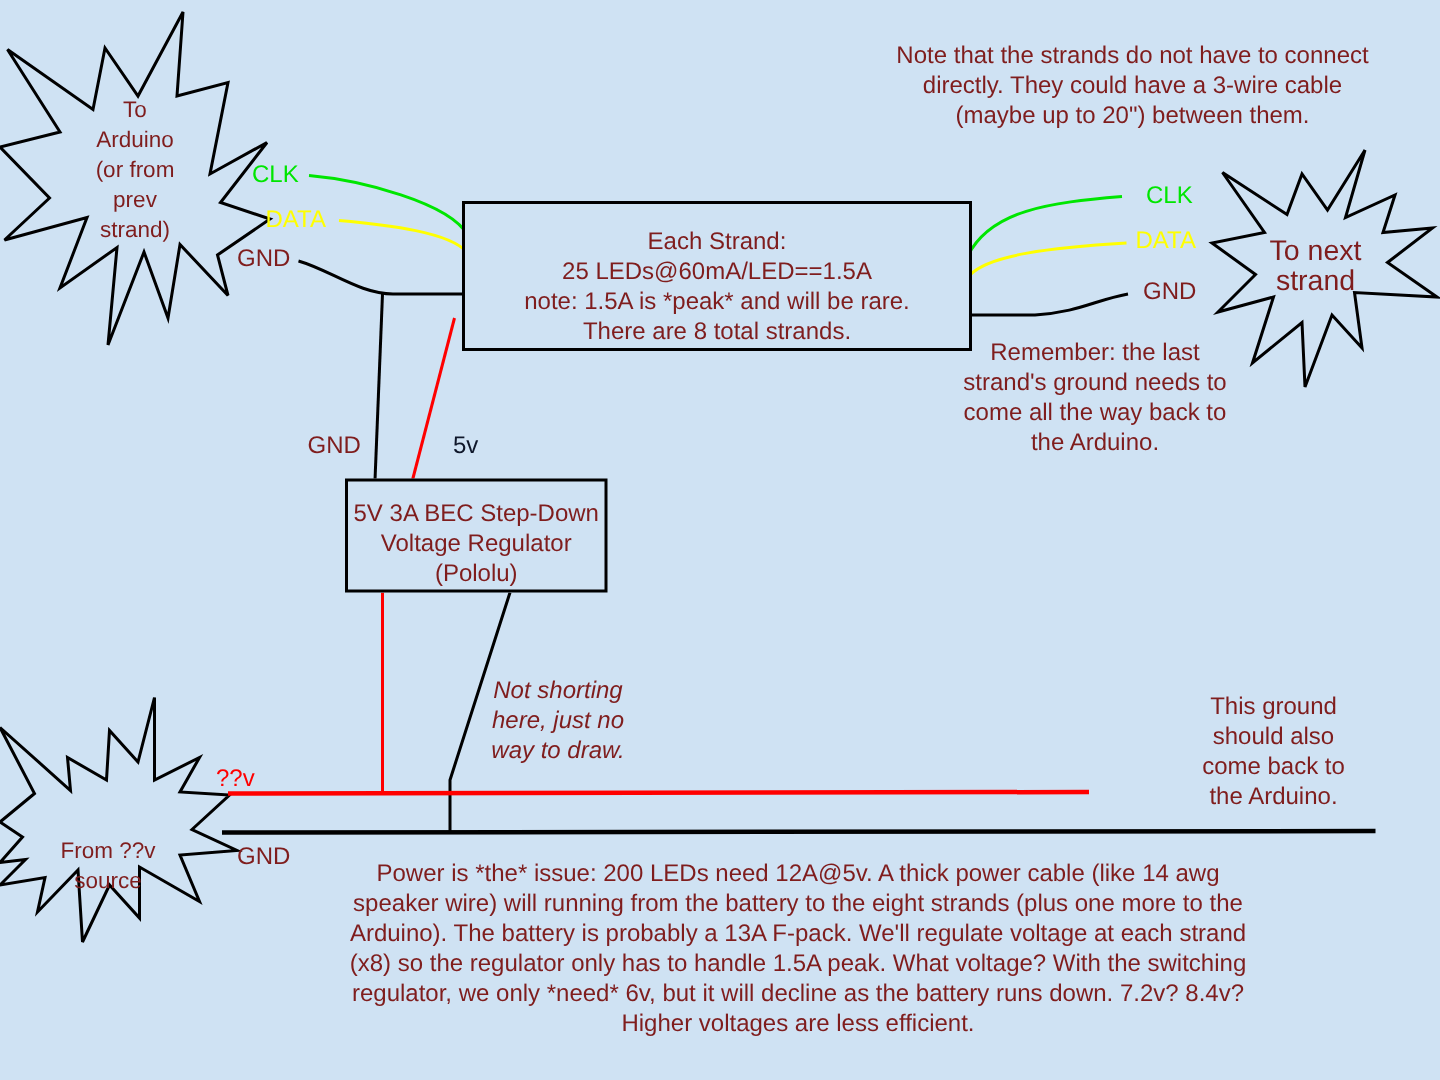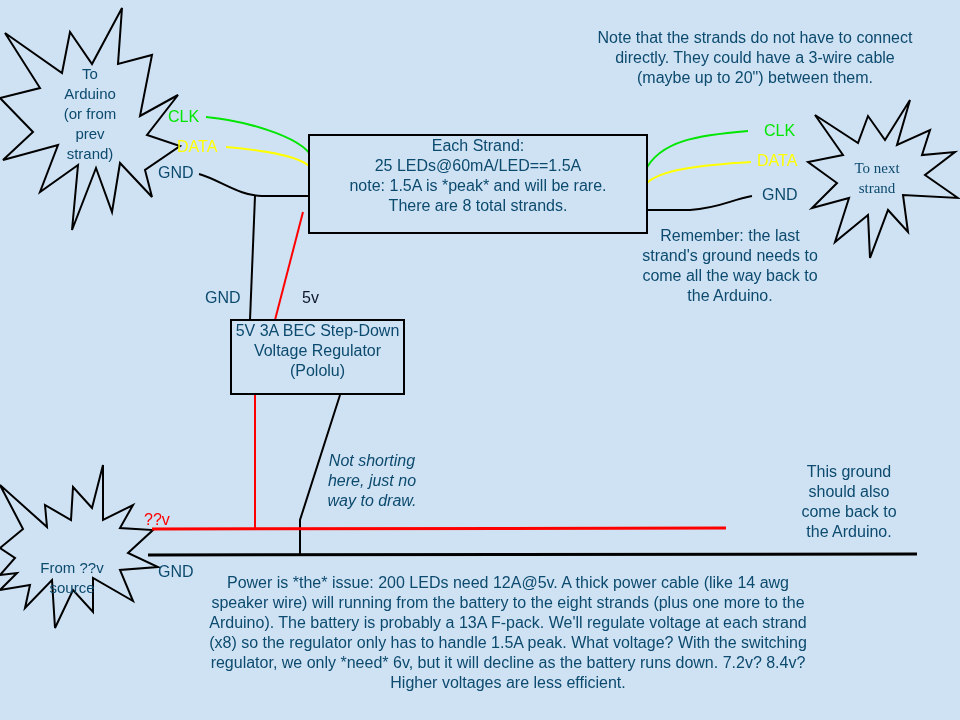--- a/index.html
+++ b/index.html
@@ -8,30 +8,30 @@
     background: #cfe2f3;
     font-family: "Liberation Sans", sans-serif;
     position: relative;
   }
   #canvas { position: absolute; left: 0; top: 0; width: 960px; height: 720px; }
   .txt {
     position: absolute;
     font-family: "Liberation Sans", sans-serif;
     font-size: 16px;
     line-height: 20px;
-    color: #0c4a6e;
+    color: #7f1d1d;
     text-align: center;
     white-space: pre-line;
   }
   .box {
     position: absolute;
     border: 2px solid #000;
     box-sizing: border-box;
     background: #cfe2f3;
-    display: flex; align-items: flex-start; justify-content: center;
+    display: flex; align-items: flex-end; justify-content: center;
   }
   .box .txt { position: static; }
 </style>
 </head>
 <body>
 
 <svg id="canvas" viewBox="0 0 960 720" xmlns="http://www.w3.org/2000/svg">
 
   <polygon fill="#cfe2f3" stroke="#000" stroke-width="2" points="122,8 92,64 70,32 62,73 5,33 40,88 0,98 33,132 3,160 58,145 40,192 78,165 72,230 96,168 112,212 120,163 152,197 145,170 180,146 147,135 178,95 140,116 152,55 118,64"></polygon>
 
@@ -55,21 +55,21 @@
 
   <line x1="152" y1="529" x2="726" y2="528" stroke="#ff0000" stroke-width="3"></line>
   <line x1="148" y1="555" x2="917" y2="554" stroke="#000" stroke-width="3"></line>
 </svg>
 
 <div class="txt" style="left:40px;top:64px;width:100px;font-size:15px;">To
 Arduino
 (or from
 prev
 strand)</div>
-<div class="txt" style="left:832px;top:158px;width:90px;font-size:15px;font-family:Liberation Serif, serif;">To next
+<div class="txt" style="left:832px;top:158px;width:90px;font-size:19px;">To next
 strand</div>
 <div class="txt" style="left:22px;top:530px;width:100px;font-size:15px;margin-top:28px;">From ??v
 source</div>
 
 <div class="txt" style="left:168px;top:107px;color:#00e600;">CLK</div>
 <div class="txt" style="left:177px;top:137px;color:#ffff00;">DATA</div>
 <div class="txt" style="left:158px;top:163px;">GND</div>
 
 <div class="txt" style="left:764px;top:121px;color:#00e600;">CLK</div>
 <div class="txt" style="left:757px;top:151px;color:#ffff00;">DATA</div>
@@ -101,18 +101,18 @@
 strand's ground needs to
 come all the way back to
 the Arduino.</div>
 <div class="txt" style="left:312px;top:451px;width:120px;font-style:italic;">Not shorting
 here, just no
 way to draw.</div>
 <div class="txt" style="left:784px;top:462px;width:130px;">This ground
 should also
 come back to
 the Arduino.</div>
-<div class="txt" style="left:188px;top:573px;width:640px;">Power is *the* issue: 200 LEDs need 12A@5v. A thick power cable (like 14 awg
+<div class="txt" style="left:212px;top:573px;width:640px;">Power is *the* issue: 200 LEDs need 12A@5v. A thick power cable (like 14 awg
 speaker wire) will running from the battery to the eight strands (plus one more to the
 Arduino). The battery is probably a 13A F-pack. We'll regulate voltage at each strand
 (x8) so the regulator only has to handle 1.5A peak. What voltage? With the switching
 regulator, we only *need* 6v, but it will decline as the battery runs down. 7.2v? 8.4v?
 Higher voltages are less efficient.</div>
 
 </body></html>

